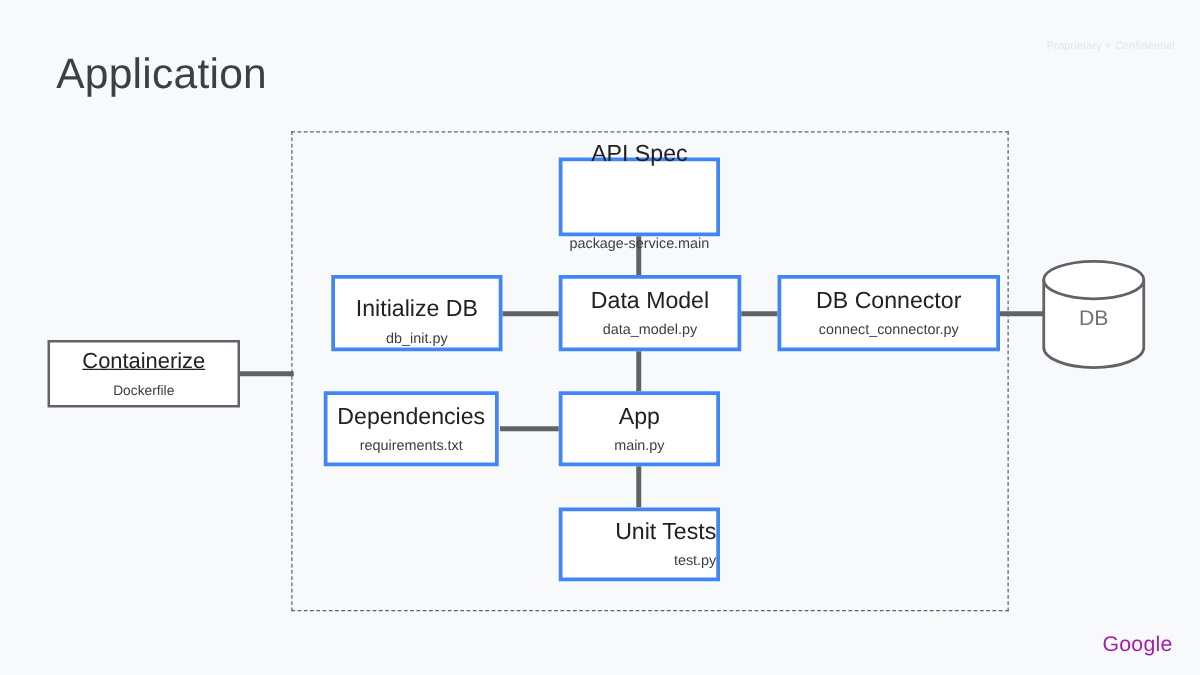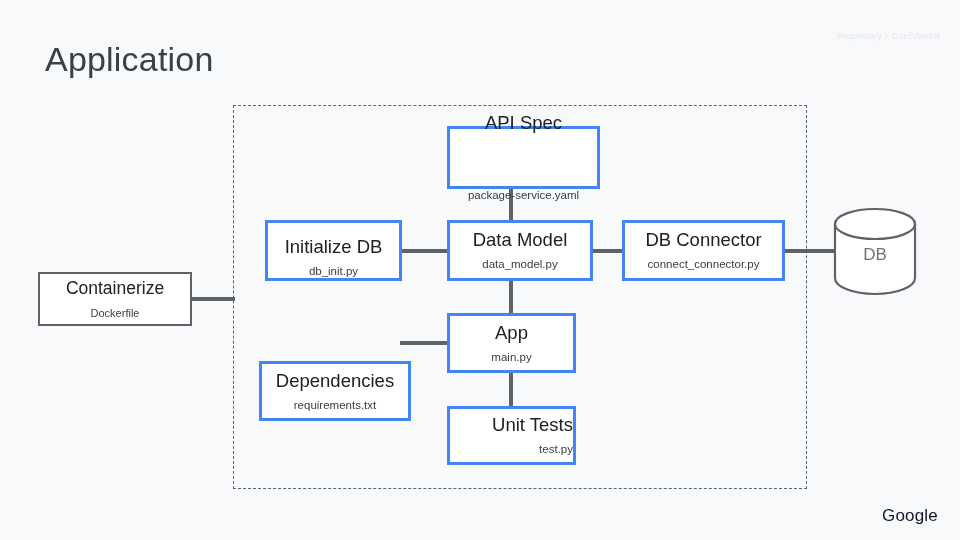--- a/index.html
+++ b/index.html
@@ -38,21 +38,21 @@
     font-size: 8.5px;
     color: #e3e5e8;
     letter-spacing: 0.25px;
     white-space: nowrap;
   }
   #google-logo {
     position: absolute;
     right: 22px;
     bottom: 14px;
     font-size: 17px;
-    color: #0f172a;
+    color: #a21caf;
     letter-spacing: 0.2px;
     white-space: nowrap;
   }
 
   
   #app-boundary {
     position: absolute;
     left: 233px;
     top: 105px;
     width: 574px;
@@ -91,21 +91,21 @@
     white-space: nowrap;
   }
   .node-sub {
     margin-top: 8px;
     font-size: 11.5px;
     font-weight: 400;
     color: #3c4043;
     line-height: 1.1;
     white-space: nowrap;
   }
-  .node.neutral .node-title { font-size: 17.5px; }
+  .node.neutral .node-title { font-size: 17.5px; text-decoration: underline; }
   .node.neutral .node-sub  { font-size: 11px; }
 
   
   #db-cylinder {
     position: absolute;
     left: 833px;
     top: 208px;
     width: 84px;
     height: 86px;
   }
@@ -150,41 +150,41 @@
   <div class="connector" style="left:572px; top:249px; width:52px; height:4px;"></div>
 
   <div class="connector" style="left:509px; top:278px; width:4px; height:36px;"></div>
 
   <div class="connector" style="left:400px; top:341px; width:52px; height:4px;"></div>
 
   <div class="connector" style="left:509px; top:370px; width:4px; height:36px;"></div>
 
   <div class="connector" style="left:770px; top:249px; width:66px; height:4px;"></div>
 
-  <div class="node" style="left:447px; top:126px; width:153px; height:63px;gap:48px;">
+  <div class="node" style="left:447px; top:126px; width:129px; height:63px;gap:48px;">
     <div class="node-title">API Spec</div>
-    <div class="node-sub">package-service.yaml</div>
+    <div class="node-sub">package-service.main</div>
   </div>
 
   <div class="node" style="left:265px; top:220px; width:137px; height:61px;justify-content:flex-end;">
     <div class="node-title">Initialize DB</div>
     <div class="node-sub">db_init.py</div>
   </div>
 
   <div class="node" style="left:447px; top:220px; width:146px; height:61px;">
     <div class="node-title">Data Model</div>
     <div class="node-sub">data_model.py</div>
   </div>
 
-  <div class="node" style="left:622px; top:220px; width:163px; height:61px;text-align:center;">
+  <div class="node" style="left:622px; top:220px; width:178px; height:61px;text-align:center;">
     <div class="node-title">DB Connector</div>
     <div class="node-sub">connect_connector.py</div>
   </div>
 
-  <div class="node" style="left:259px; top:313px; width:152px; height:60px;margin-top:48px;">
+  <div class="node" style="left:259px; top:313px; width:140px; height:60px;">
     <div class="node-title">Dependencies</div>
     <div class="node-sub">requirements.txt</div>
   </div>
 
   <div class="node" style="left:447px; top:313px; width:129px; height:60px;">
     <div class="node-title">App</div>
     <div class="node-sub">main.py</div>
   </div>
 
   <div class="node" style="left:447px; top:406px; width:129px; height:59px;align-items:flex-end;">

